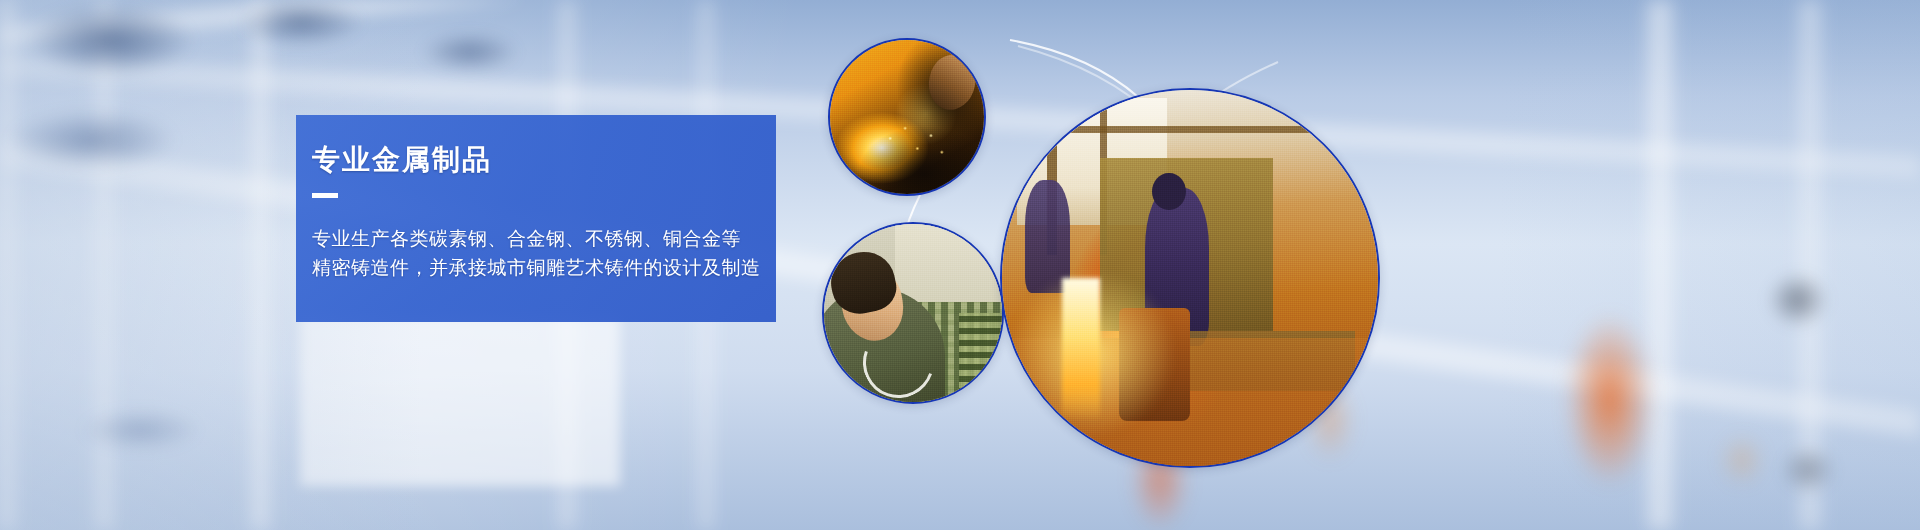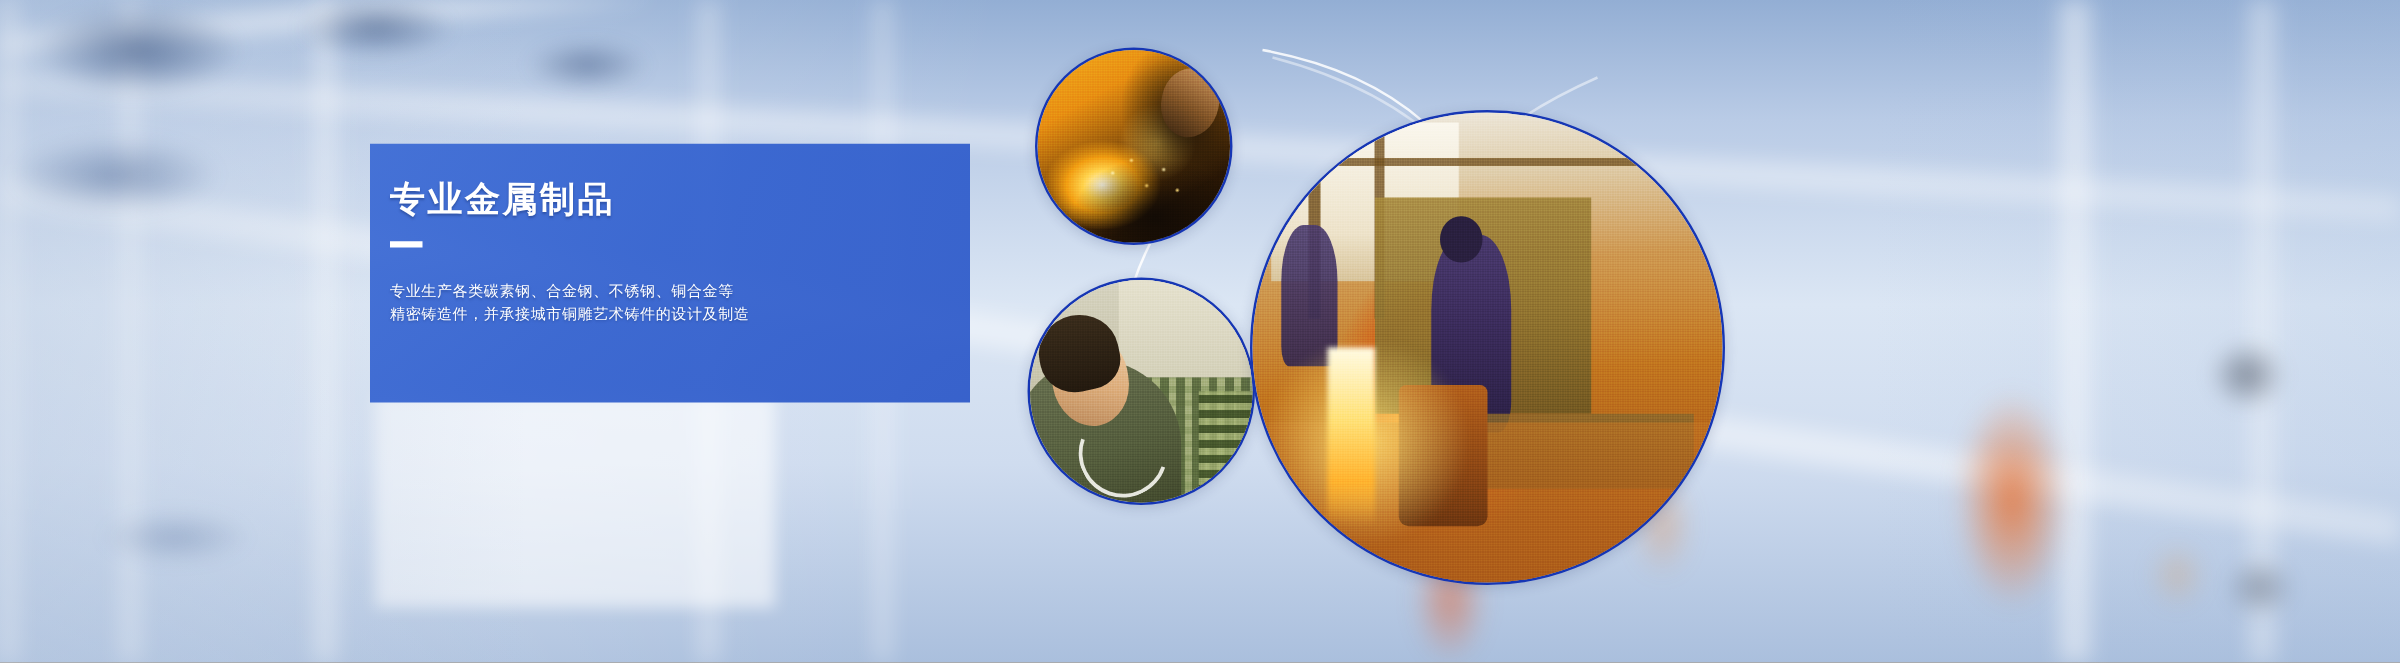--- a/index.html
+++ b/index.html
@@ -8,21 +8,21 @@
     width:1920px; height:530px;
     overflow:hidden;
     background:#ffffff;
     font-family:"Liberation Sans","DejaVu Sans",sans-serif;
   }
 
   .banner {
     position:relative;
     width:1920px; height:530px;
     overflow:hidden;
-    background:#000000;
+    background:#0c4a6e;
   }
 
   
   .bg-layer {
     position:absolute; inset:0;
     background:
       linear-gradient(100deg, rgba(255,255,255,.30) 0%, rgba(255,255,255,0) 40%),
       linear-gradient(180deg, #93aed4 0%, #b9cbe6 18%, #dbe6f4 46%, #cfdcef 70%, #aabfdd 100%);
   }
   .bg-struts {
@@ -271,21 +271,21 @@
     text-shadow:0 1px 2px rgba(10,30,80,.35);
   }
   .panel-rule {
     margin-top:17px;
     width:26px; height:5px;
     background:#ffffff;
   }
   .panel-desc {
     margin-top:26px;
     color:#ffffff;
-    font-size:12px;
+    font-size:19px;
     line-height:1.55;
     letter-spacing:.5px;
     text-shadow:0 1px 2px rgba(10,30,80,.35);
     white-space:pre-line;
   }
 </style>
 </head>
 <body>
 
 <div class="banner">

